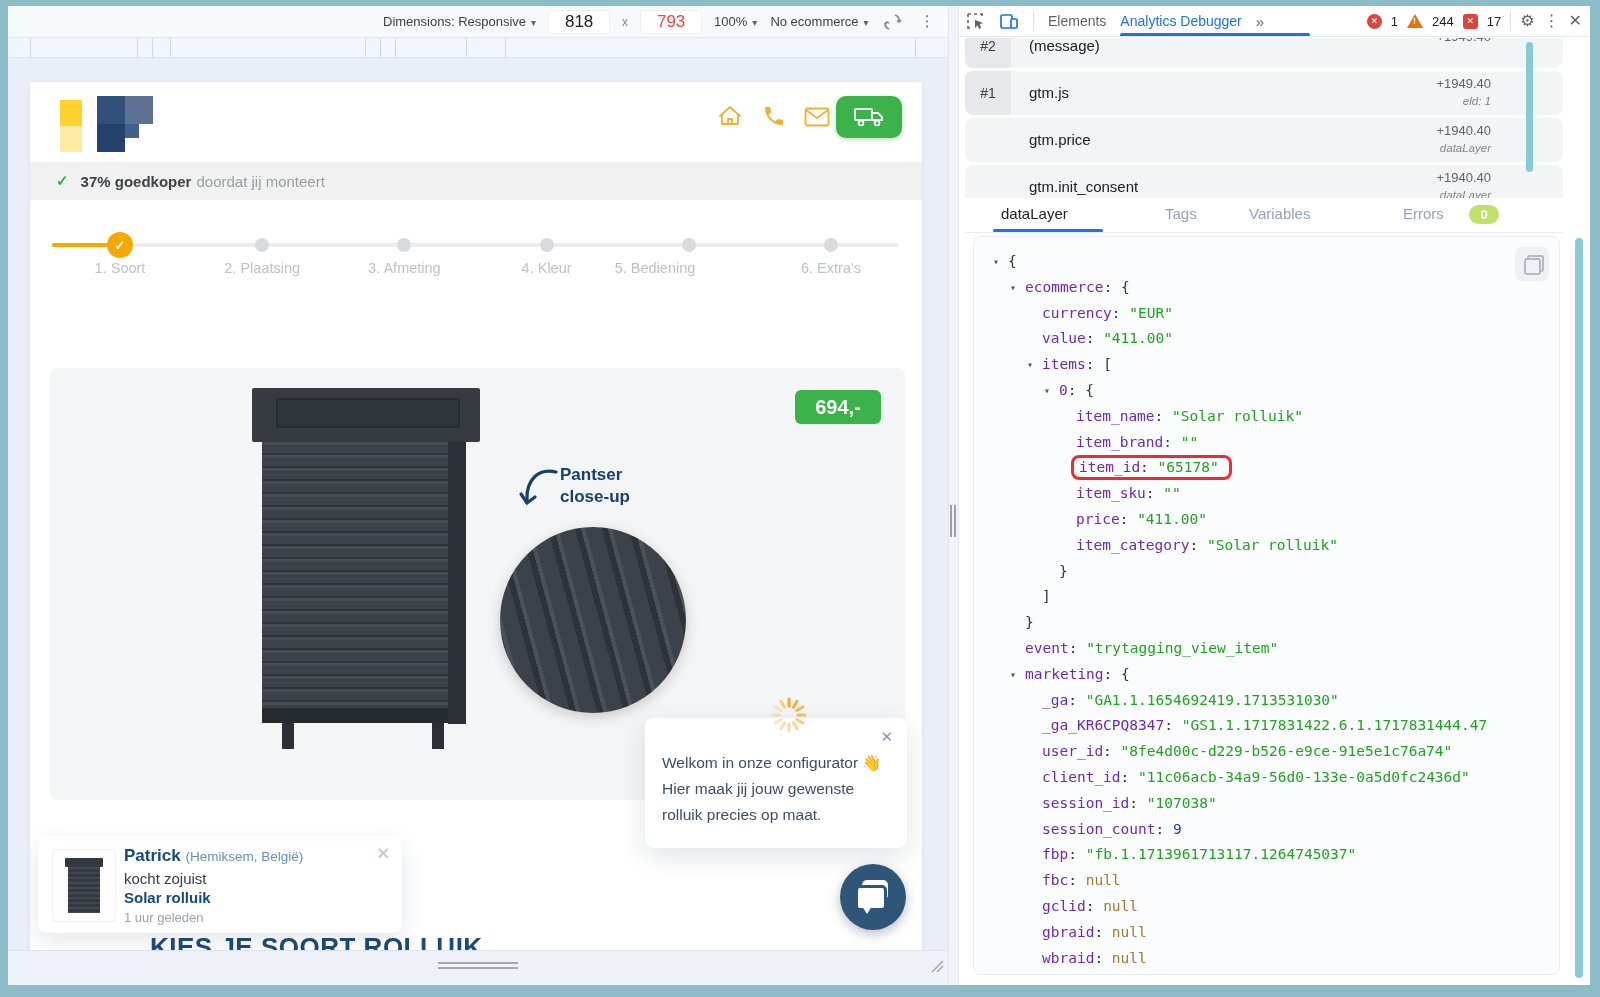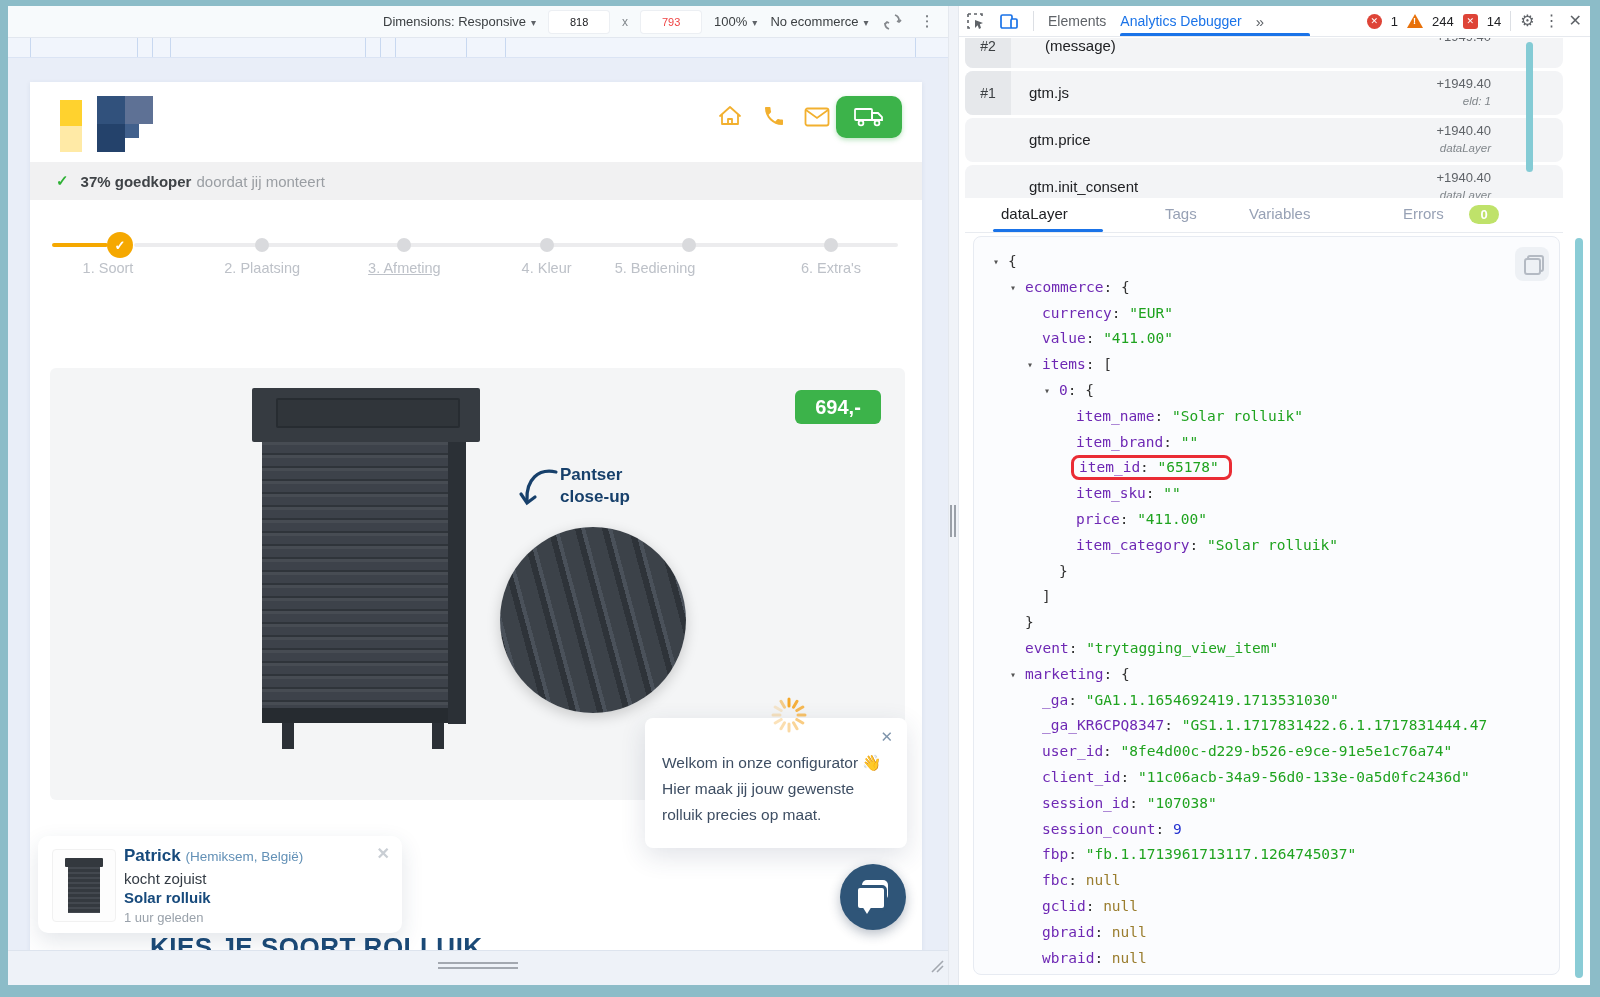--- a/index.html
+++ b/index.html
@@ -5,21 +5,21 @@
   html,body{margin:0;padding:0}
   body{width:1600px;height:997px;position:relative;background:#8cbcc8;overflow:hidden;
        font-family:"Liberation Sans",sans-serif;-webkit-font-smoothing:antialiased}
   
   .frame{position:absolute;inset:0;border-style:solid;border-color:#8cbcc8;border-width:6px 10px 12px 8px;z-index:90;pointer-events:none}
   
   .dev-toolbar{position:absolute;left:8px;top:6px;width:940px;height:31px;background:#f7fafc;border-bottom:1px solid #e2e7ef;z-index:5}
   .dt-center{position:absolute;left:375px;top:0;height:31px;display:flex;align-items:center;gap:13px;font-size:13px;color:#3c4043}
   .drop{cursor:pointer;white-space:nowrap}
   .drop::after{content:"▾";font-size:10px;color:#5f6368;margin-left:5px}
-  .dim-input{width:56px;height:20px;background:#fff;border:none;border-radius:3px;text-align:center;font-size:11px;color:#202124;box-shadow:0 0 0 1px #eceff3;font-family:"Liberation Sans",sans-serif}
+  .dim-input{width:56px;height:20px;background:#fff;border:none;border-radius:3px;text-align:center;font-size:17px;color:#202124;box-shadow:0 0 0 1px #eceff3;font-family:"Liberation Sans",sans-serif}
   .dim-input.gray{color:#ef4444}
   .dim-x{color:#80868b;font-size:12px}
   .rotate-ic{width:20px;height:20px;opacity:.75}
   .dt-menu{position:absolute;left:908px;top:4px;width:22px;height:22px;text-align:center;color:#5f6368;font-size:15px;line-height:22px;cursor:pointer}
   .i-vdots::before{content:"\22EE"}
   
   .ruler{position:absolute;left:8px;top:37px;width:940px;height:20px;background:#f1f5fc;border-bottom:1px solid #dbe4f4;z-index:4}
   .ruler-lines{position:absolute;left:22px;top:0;width:1px;height:20px;background:#c8d8f0;
     box-shadow:107px 0 #c8d8f0,122px 0 #c8d8f0,140px 0 #c8d8f0,335px 0 #c8d8f0,350px 0 #c8d8f0,365px 0 #c8d8f0,436px 0 #c8d8f0,475px 0 #c8d8f0,885px 0 #c8d8f0}
   
@@ -204,25 +204,25 @@
     <div class="promo">
       <span class="chk i-check"></span>
       <b>37% goedkoper</b>
       <span class="rest">doordat jij monteert</span>
     </div>
 
     <div class="step-line-grey"></div>
     <div class="step-line-gold"></div>
     <div class="step-check i-check"></div>
     <div id="steps">
-        <div class="step-label" style="left: 8px;">1. Soort</div>
+        <div class="step-label" style="left: 20px;">1. Soort</div>
         <div class="dot" style="left: 225.2px;"></div>
         <div class="step-label" style="left: 162.2px;">2. Plaatsing</div>
         <div class="dot" style="left: 367.4px;"></div>
-        <div class="step-label" style="left: 304.4px; text-decoration: underline;">3. Afmeting</div>
+        <div class="step-label" style="left: 304.4px;">3. Afmeting</div>
         <div class="dot" style="left: 509.6px;"></div>
         <div class="step-label" style="left: 446.6px;">4. Kleur</div>
         <div class="dot" style="left: 651.8px;"></div>
         <div class="step-label" style="left: 555px;">5. Bediening</div>
         <div class="dot" style="left: 794px;"></div>
         <div class="step-label" style="left: 731px;">6. Extra's</div>
       </div>
 
     <div class="panel"></div>
     <div class="cassette">
@@ -330,32 +330,32 @@
       <span class="tab active">Analytics Debugger</span>
       <span class="morechev i-dblchev"></span>
     </div>
     <div class="tab-underline"></div>
     <div class="dtb-right">
       <span class="badge-err i-close"></span>
       <span class="badge-n">1</span>
       <span class="warn-tri"></span>
       <span class="badge-n">244</span>
       <span class="badge-sq i-close"></span>
-      <span class="badge-n">14</span>
+      <span class="badge-n">17</span>
       <span class="dtb-sep"></span>
       <span class="dt-ic i-gear"></span>
       <span class="dt-ic i-vdots"></span>
       <span class="dt-ic i-close"></span>
     </div>
   </div>
 
   <div class="events" id="events">
       <div class="evrow" style="height: 44px; margin-top: -14px;">
         <span class="evchip">#2</span>
-        <span class="evname" style="top: 13px; margin-left: 16px;">(message)</span>
+        <span class="evname" style="top: 13px;">(message)</span>
         <span class="evtime" style="top: 5px;">+1949.40</span>
       </div>
       <div class="evrow" style="height: 44px;">
         <span class="evchip">#1</span>
         <span class="evname" style="top: 13px;">gtm.js</span>
         <span class="evtime" style="top: 5px;">+1949.40</span>
         <span class="evsub" style="top: 24px;">eld: 1</span>
       </div>
       <div class="evrow" style="height: 44px;">
         <span class="evname" style="top: 13px;">gtm.price</span>

